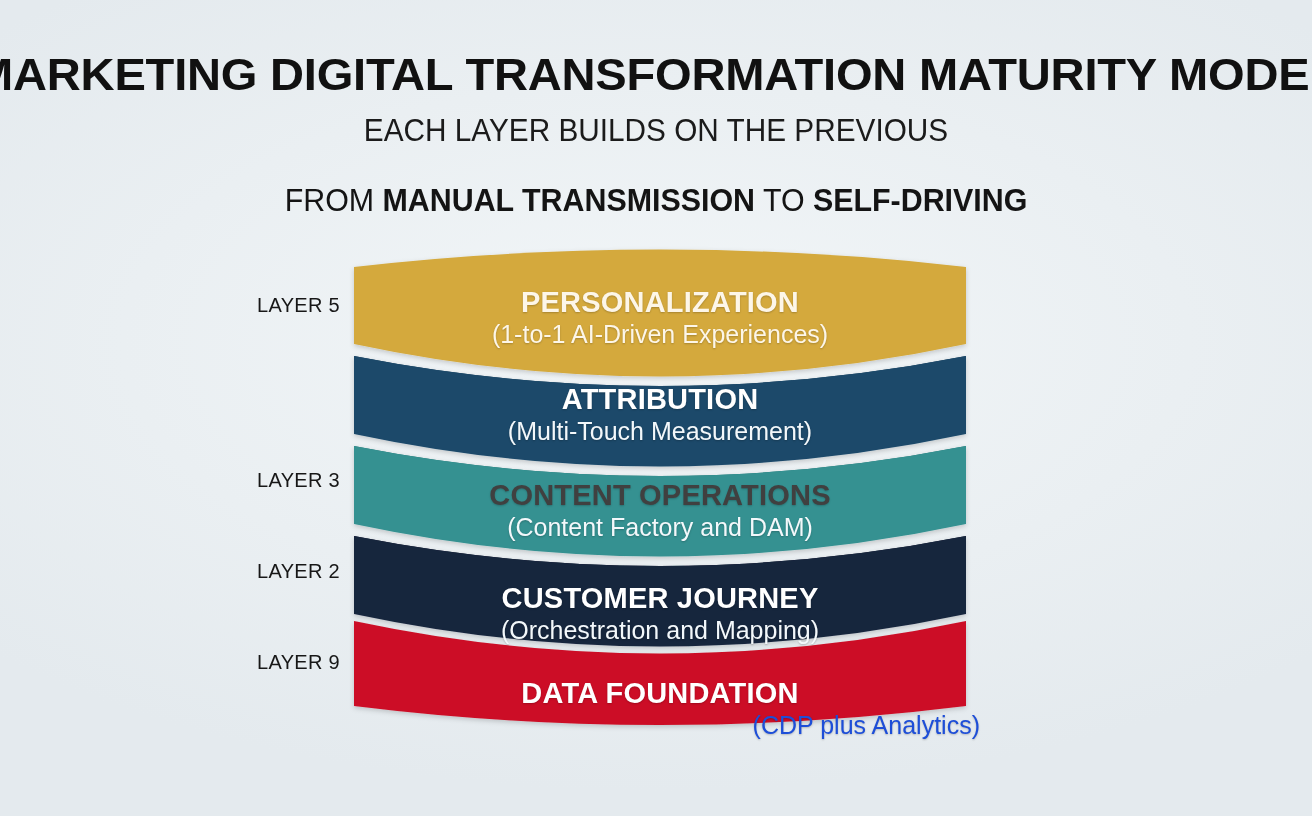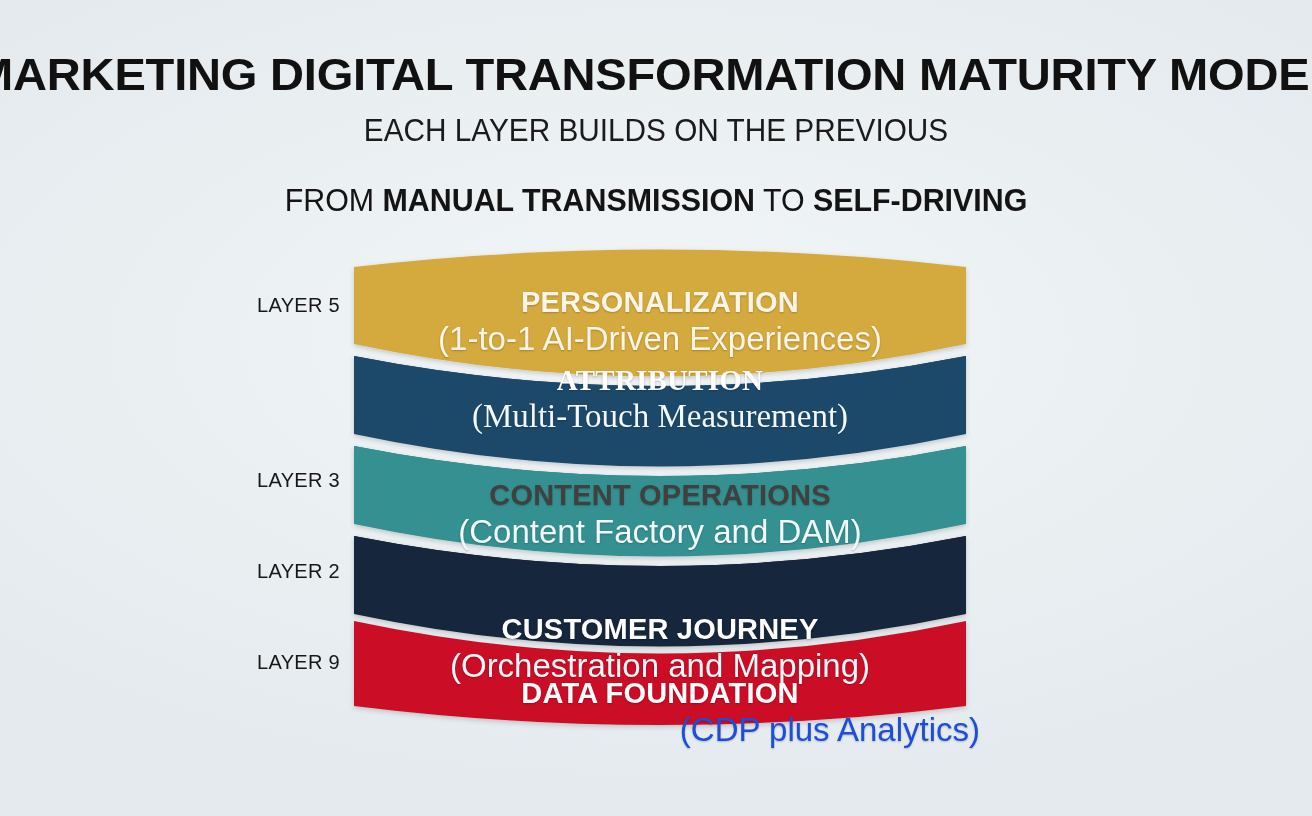--- a/index.html
+++ b/index.html
@@ -117,21 +117,21 @@
     font-weight: 700;
     color: #ffffff;
     text-transform: uppercase;
     letter-spacing: 0.2px;
     line-height: 1.0;
     white-space: nowrap;
     text-shadow: 0 1px 2px rgba(0,0,0,0.22);
   }
 
   .layer-sub {
-    font-size: 33px;
+    font-size: 25px;
     font-weight: 400;
     color: #fdf6e8;
     line-height: 1.0;
     margin-top: 5px;
     white-space: nowrap;
     text-shadow: 0 1px 2px rgba(0,0,0,0.22);
   }
   .layer-title.cream { color: #fdf6e8; }
 </style>
 </head>
@@ -187,31 +187,31 @@
         <path id="l5" d="M 14 31 Q 320 -4 626 31 L 626 108 Q 320 173 14 108 Z" fill="#d4a93c"></path>
       </g>
     </svg>
   </div>
 
   <div class="layer-text" style="top:288px;">
     <div class="layer-title cream" style="color: rgb(253, 246, 232); text-align: center;">PERSONALIZATION</div>
     <div class="layer-sub" style="color: rgb(253, 246, 232);">(1-to-1 AI-Driven Experiences)</div>
   </div>
 
-  <div class="layer-text" style="top:366px;font-family:Liberation Serif, serif;">
+  <div class="layer-text" style="top:385px;">
     <div class="layer-title" style="color: rgb(255, 255, 255);">ATTRIBUTION</div>
     <div class="layer-sub" style="color: rgb(243, 248, 251);">(Multi-Touch Measurement)</div>
   </div>
 
   <div class="layer-text" style="top:481px;">
     <div class="layer-title" style="color: #404040;">CONTENT OPERATIONS</div>
     <div class="layer-sub" style="color: rgb(243, 248, 251);">(Content Factory and DAM)</div>
   </div>
 
-  <div class="layer-text" style="top:615px;">
+  <div class="layer-text" style="top:584px;">
     <div class="layer-title" style="color: rgb(255, 255, 255);">CUSTOMER JOURNEY</div>
     <div class="layer-sub" style="color: rgb(243, 248, 251);">(Orchestration and Mapping)</div>
   </div>
 
   <div class="layer-text" style="top:679px;">
     <div class="layer-title" style="color: rgb(255, 255, 255);">DATA FOUNDATION</div>
     <div class="layer-sub" style="color: #1d4ed8; text-align: right;">(CDP plus Analytics)</div>
   </div>
 
 </div>

